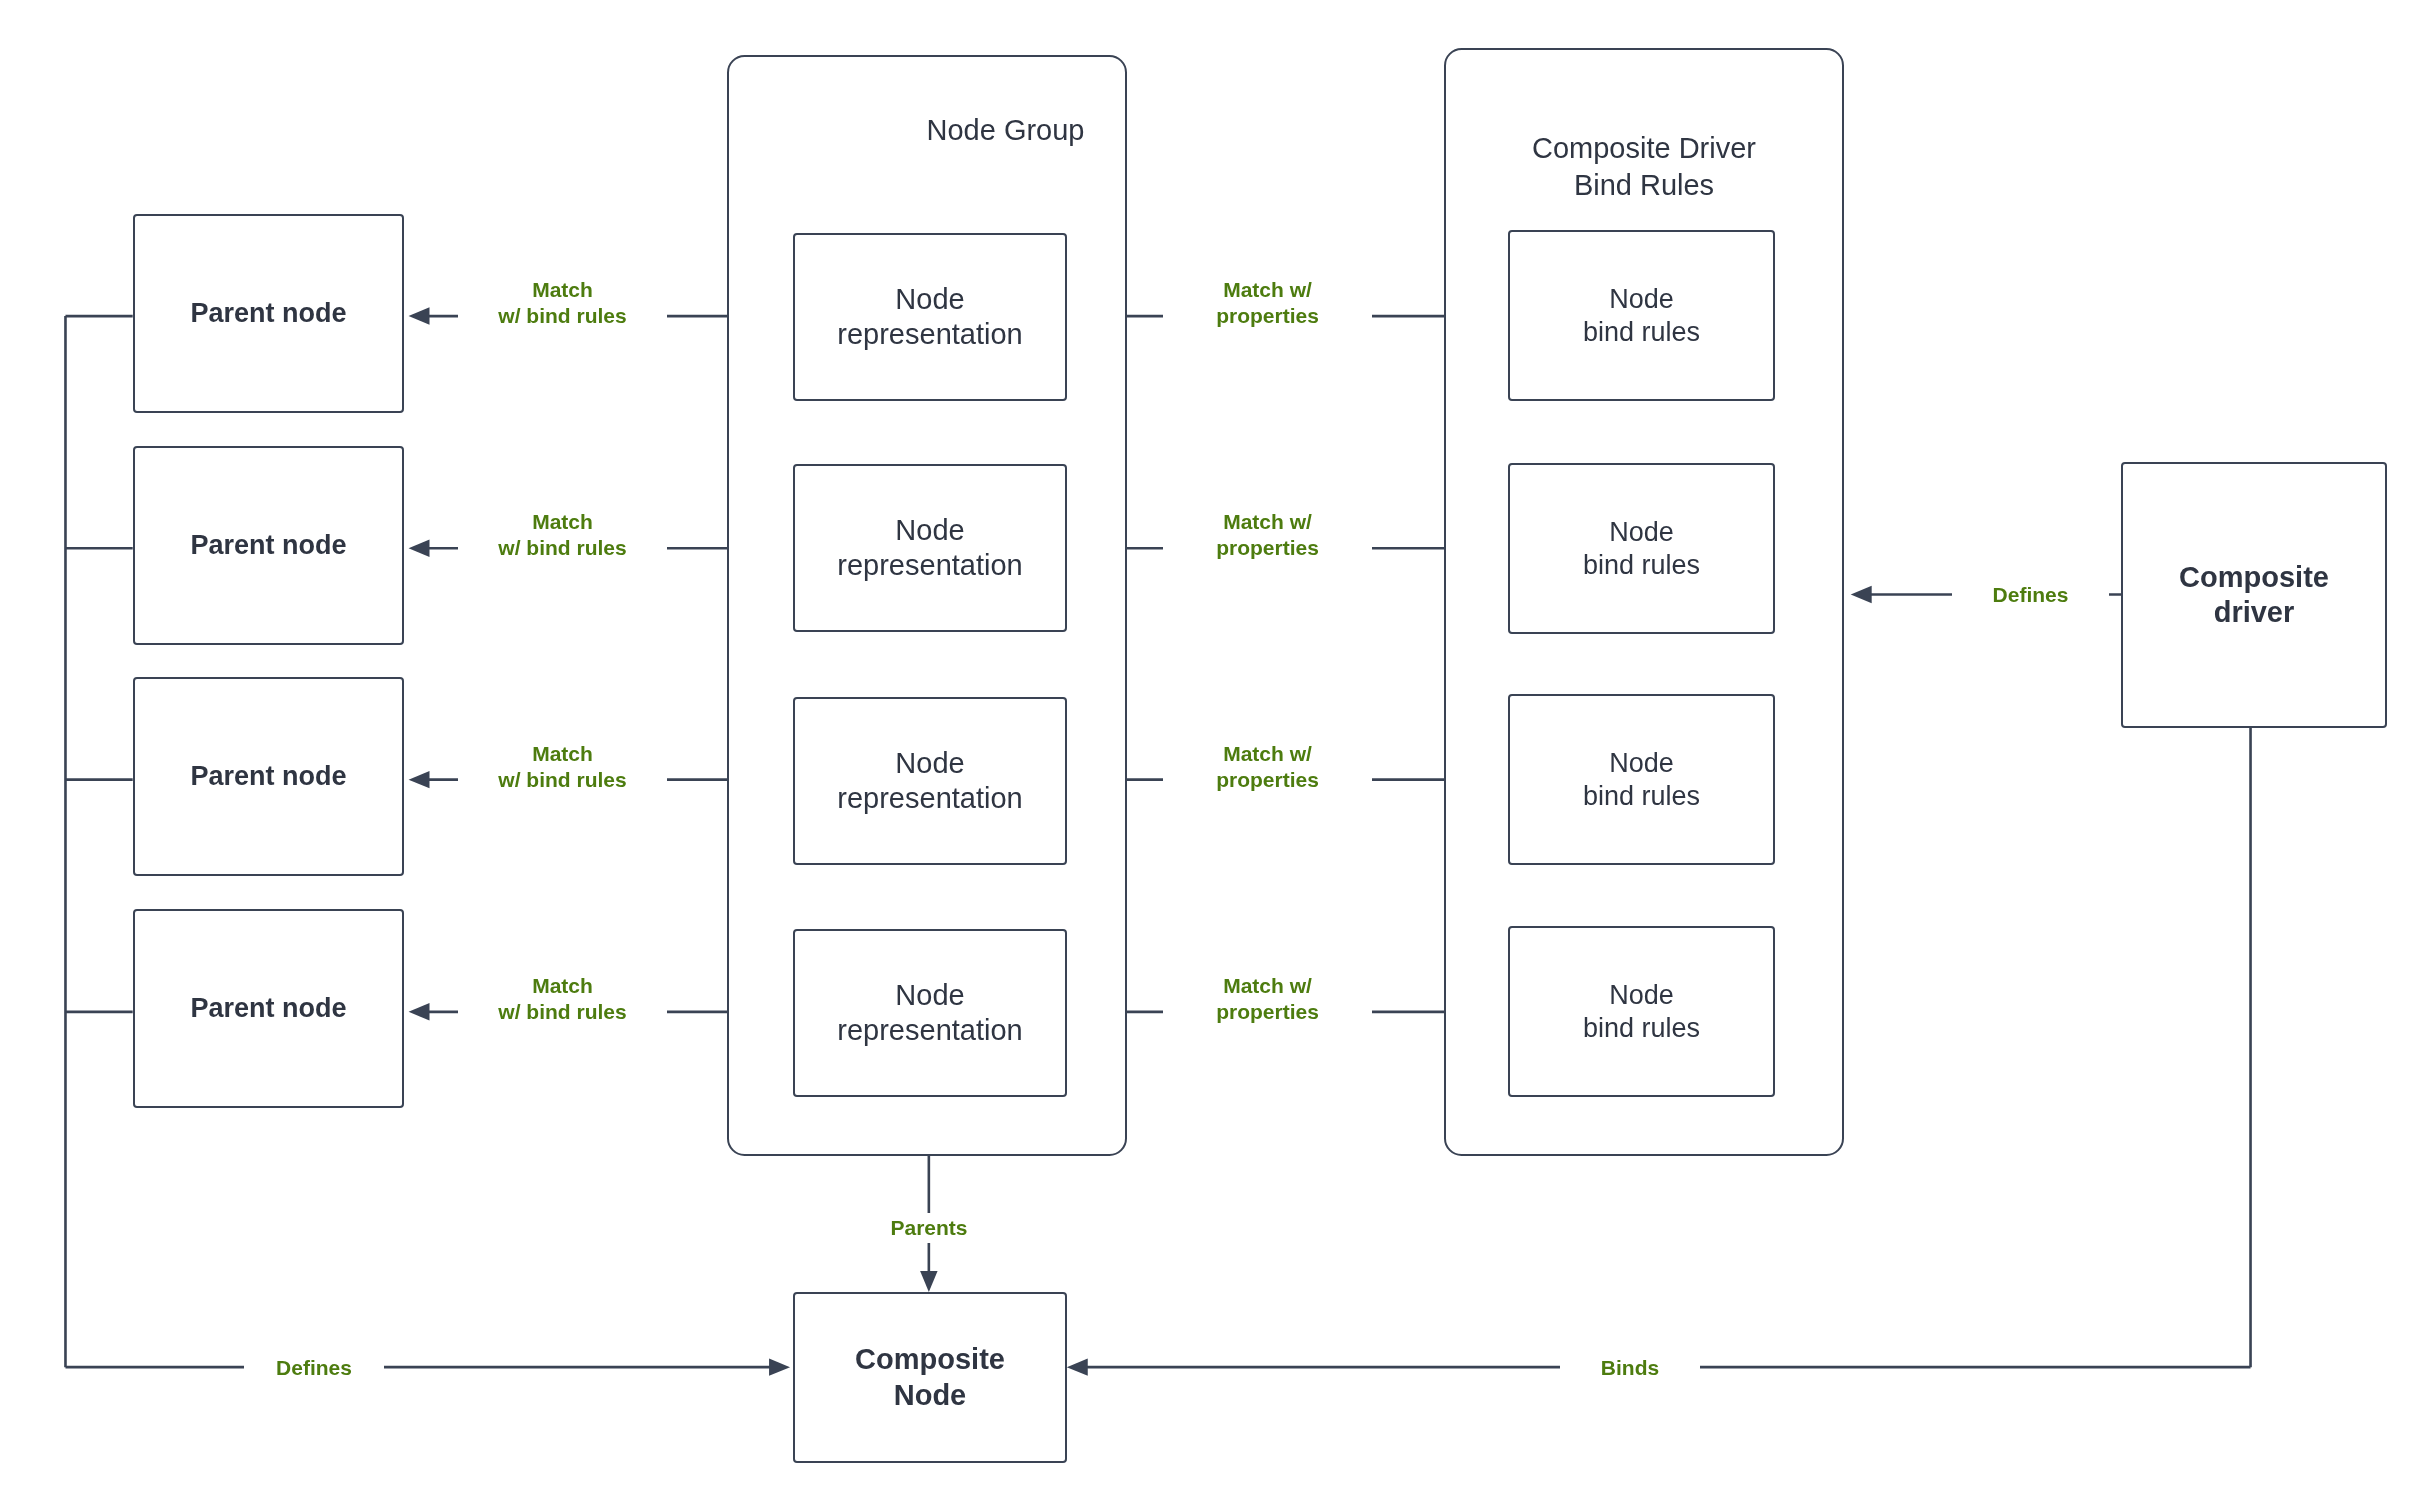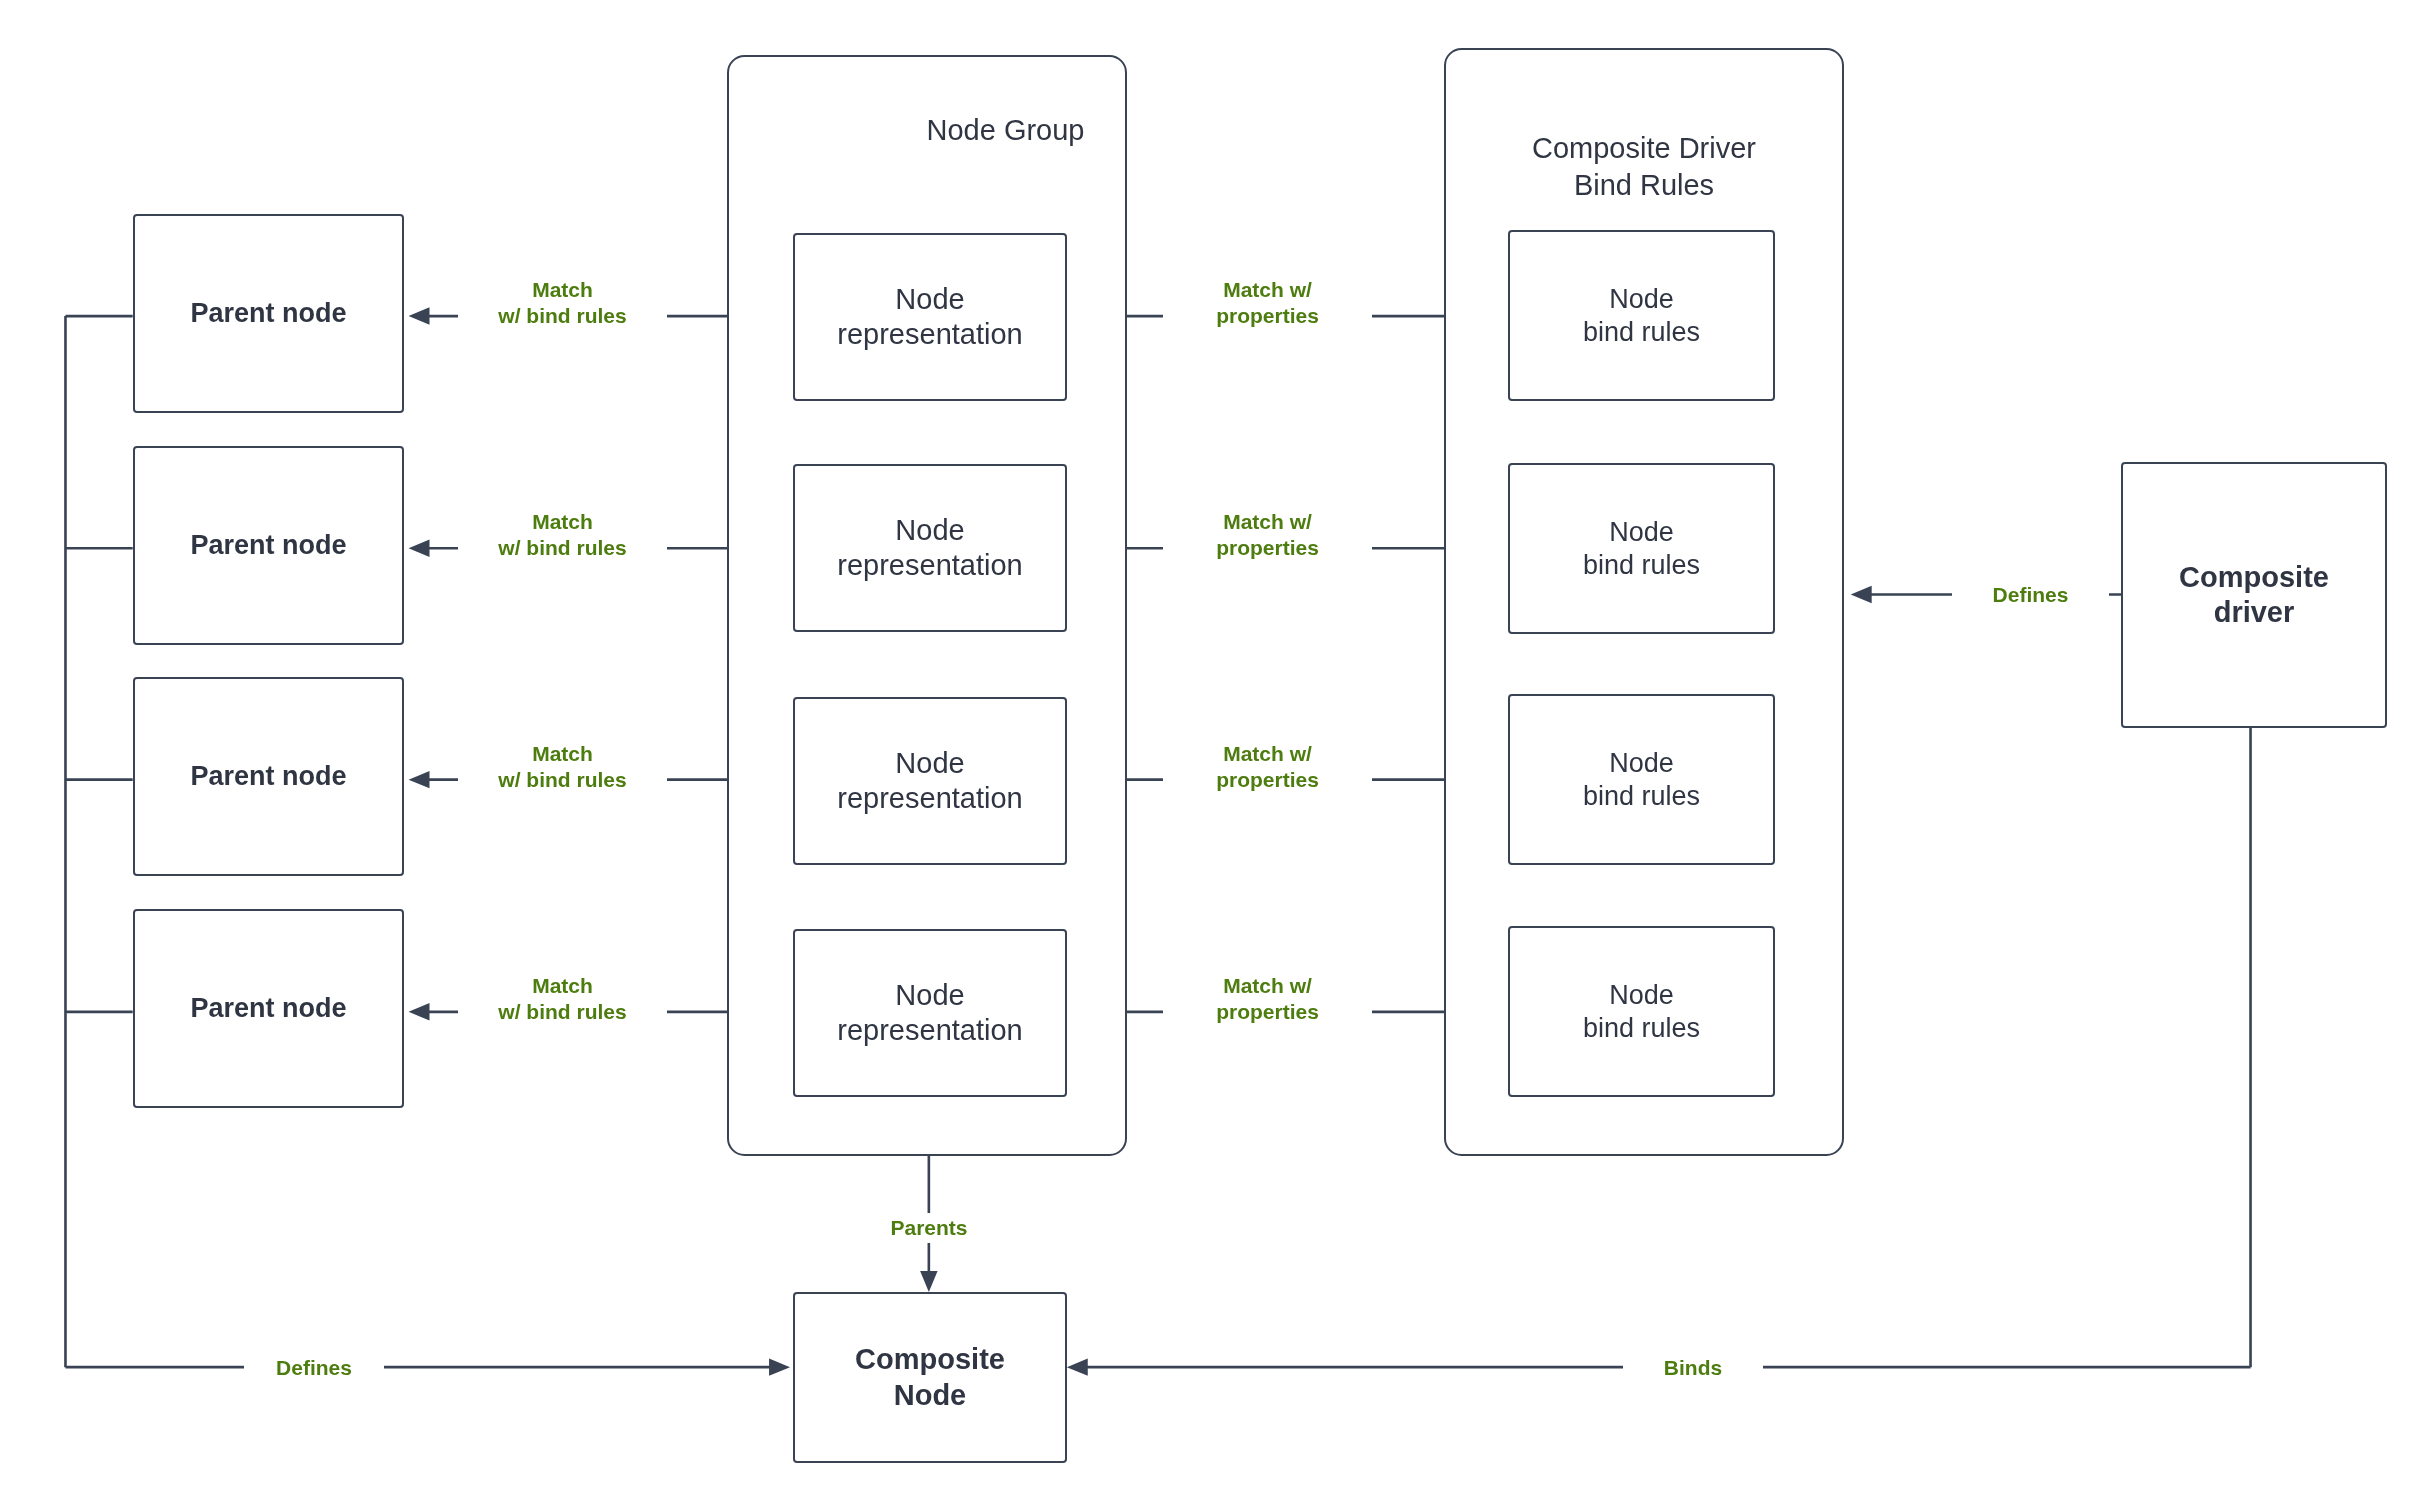--- a/index.html
+++ b/index.html
@@ -221,16 +221,16 @@
 properties</div>
   <div class="edge-label" style="left:1163px; top:971px; width:209px;">Match w/
 properties</div>
 
   <div class="edge-label single" style="left:1952px; top:580px; width:157px;">Defines</div>
 
   <div class="edge-label single" style="left:859px; top:1213px; width:140px;">Parents</div>
 
   <div class="edge-label single" style="left:244px; top:1353px; width:140px;">Defines</div>
 
-  <div class="edge-label single" style="left:1623px; top:1353px; width:140px;">Binds</div>
+  <div class="edge-label single" style="left:1560px; top:1353px; width:140px;">Binds</div>
 
 </div>
 
 
 </body></html>

